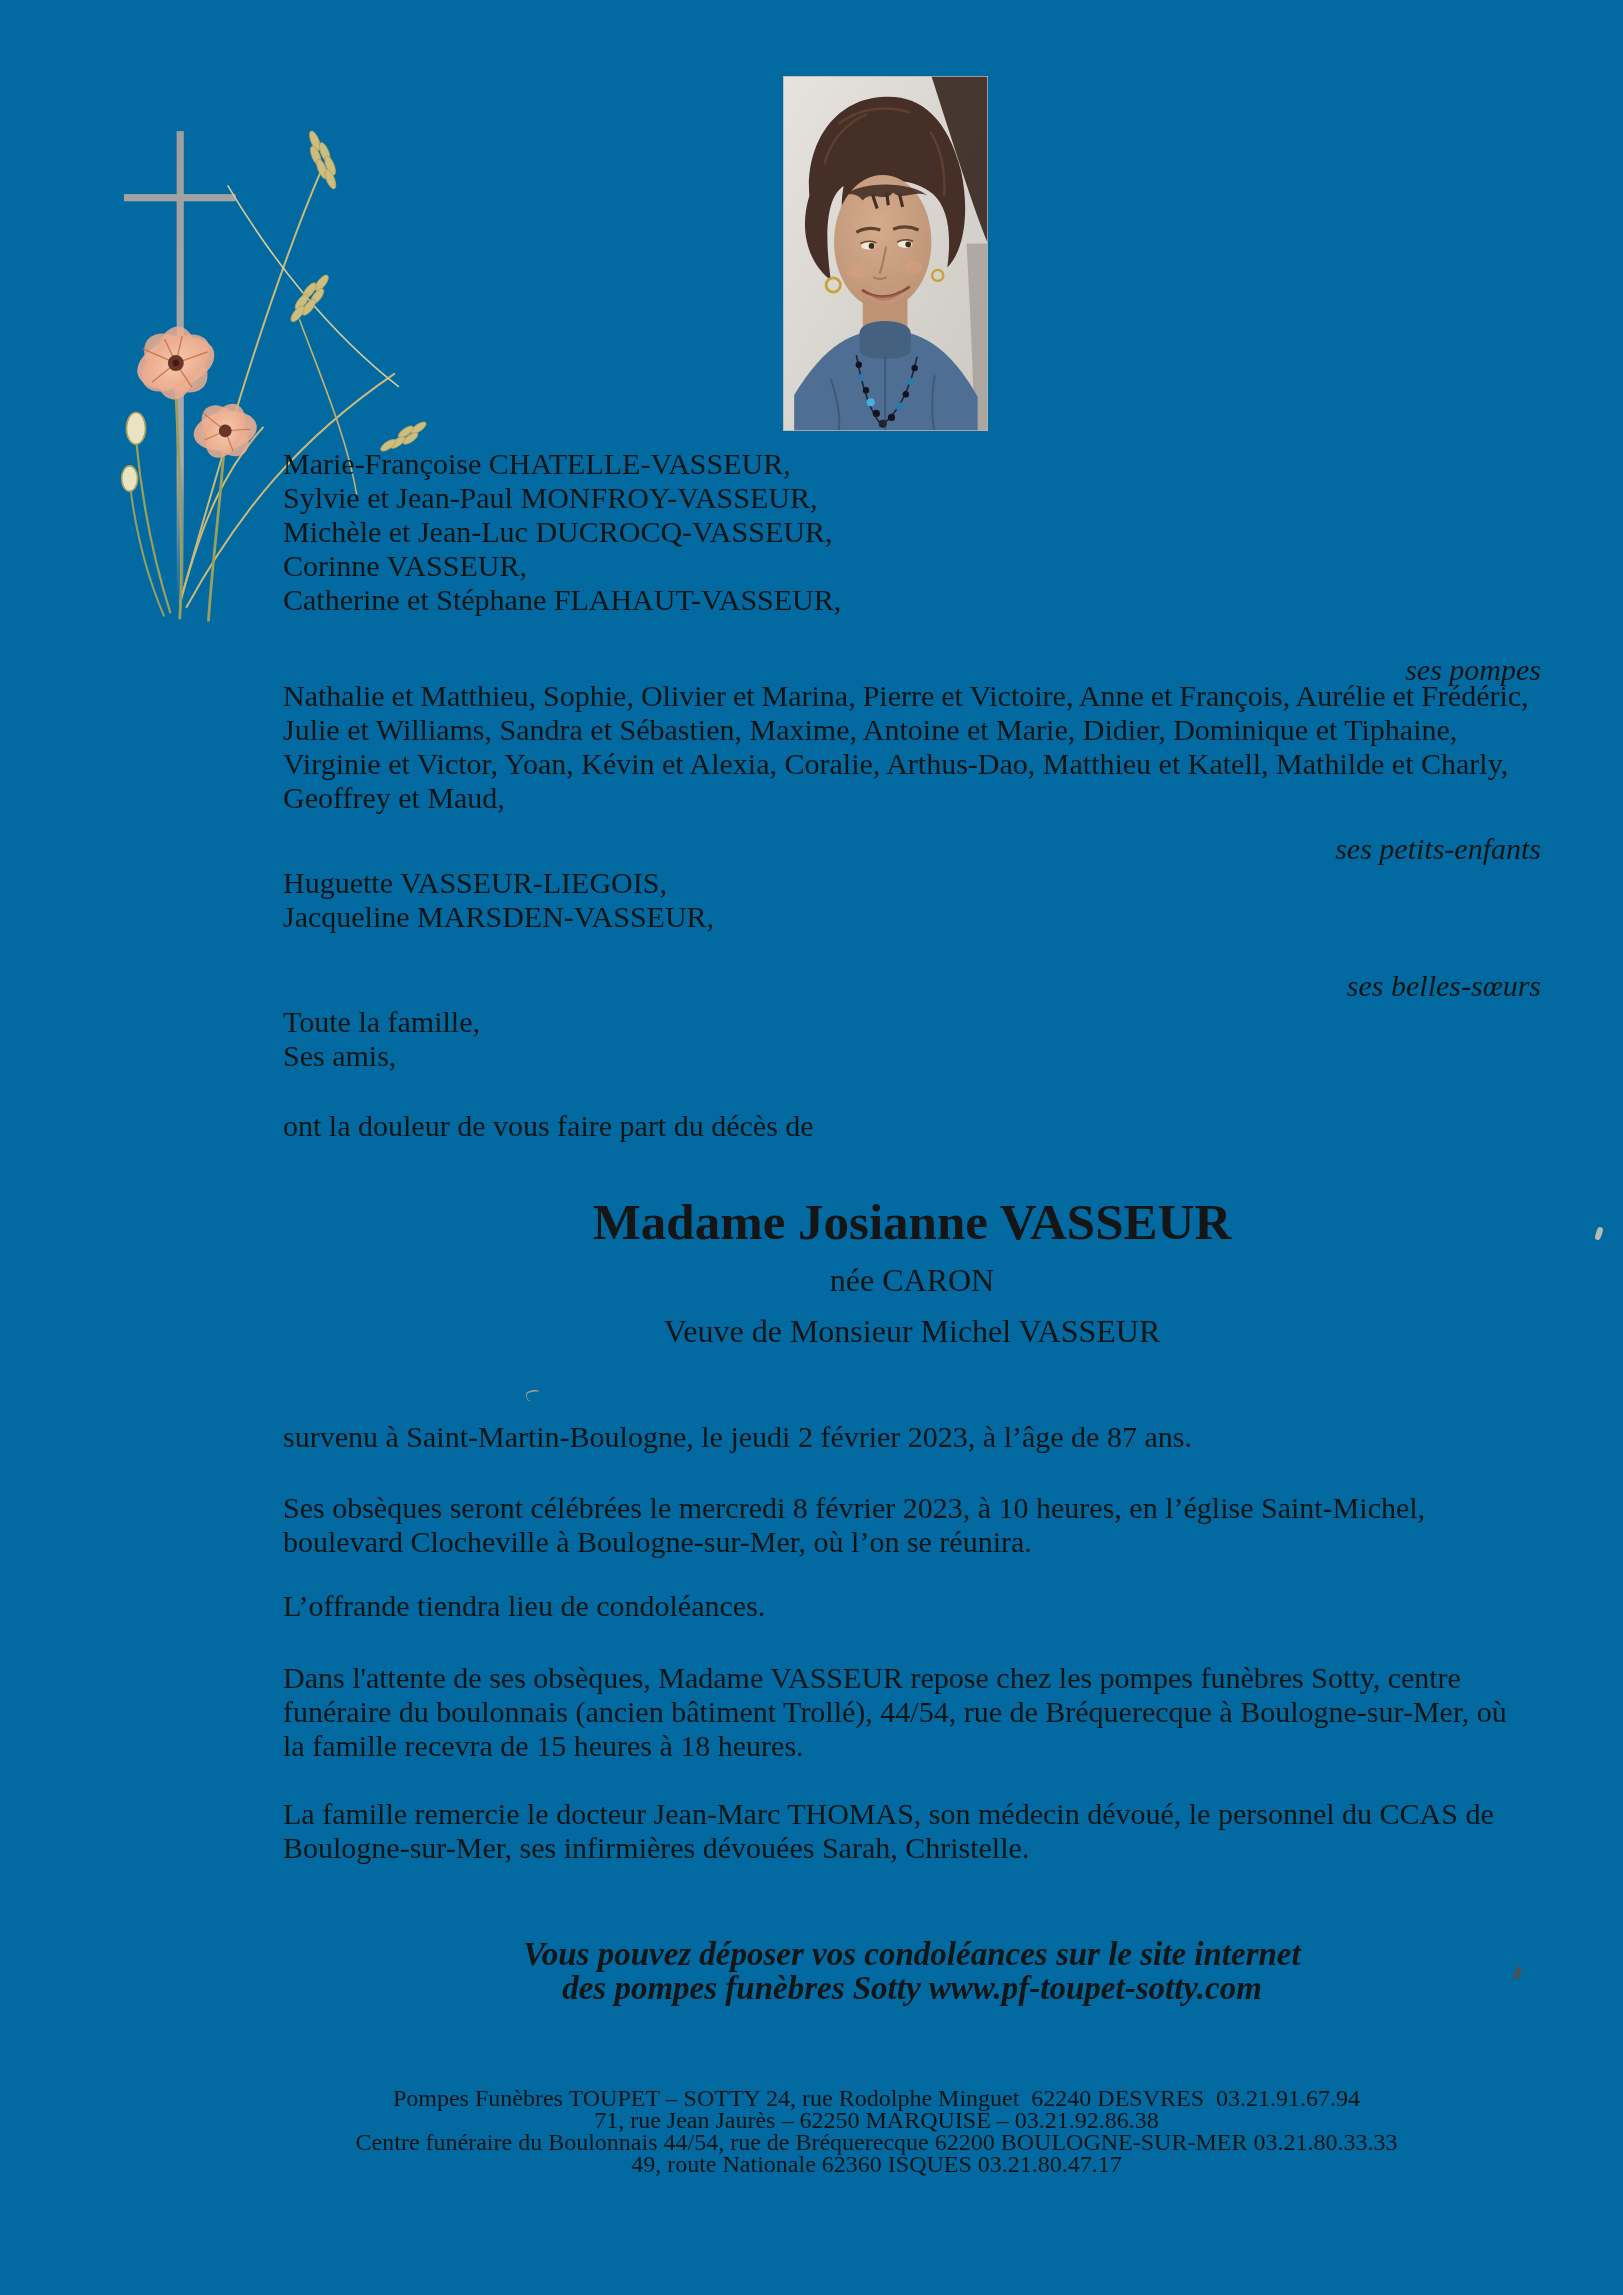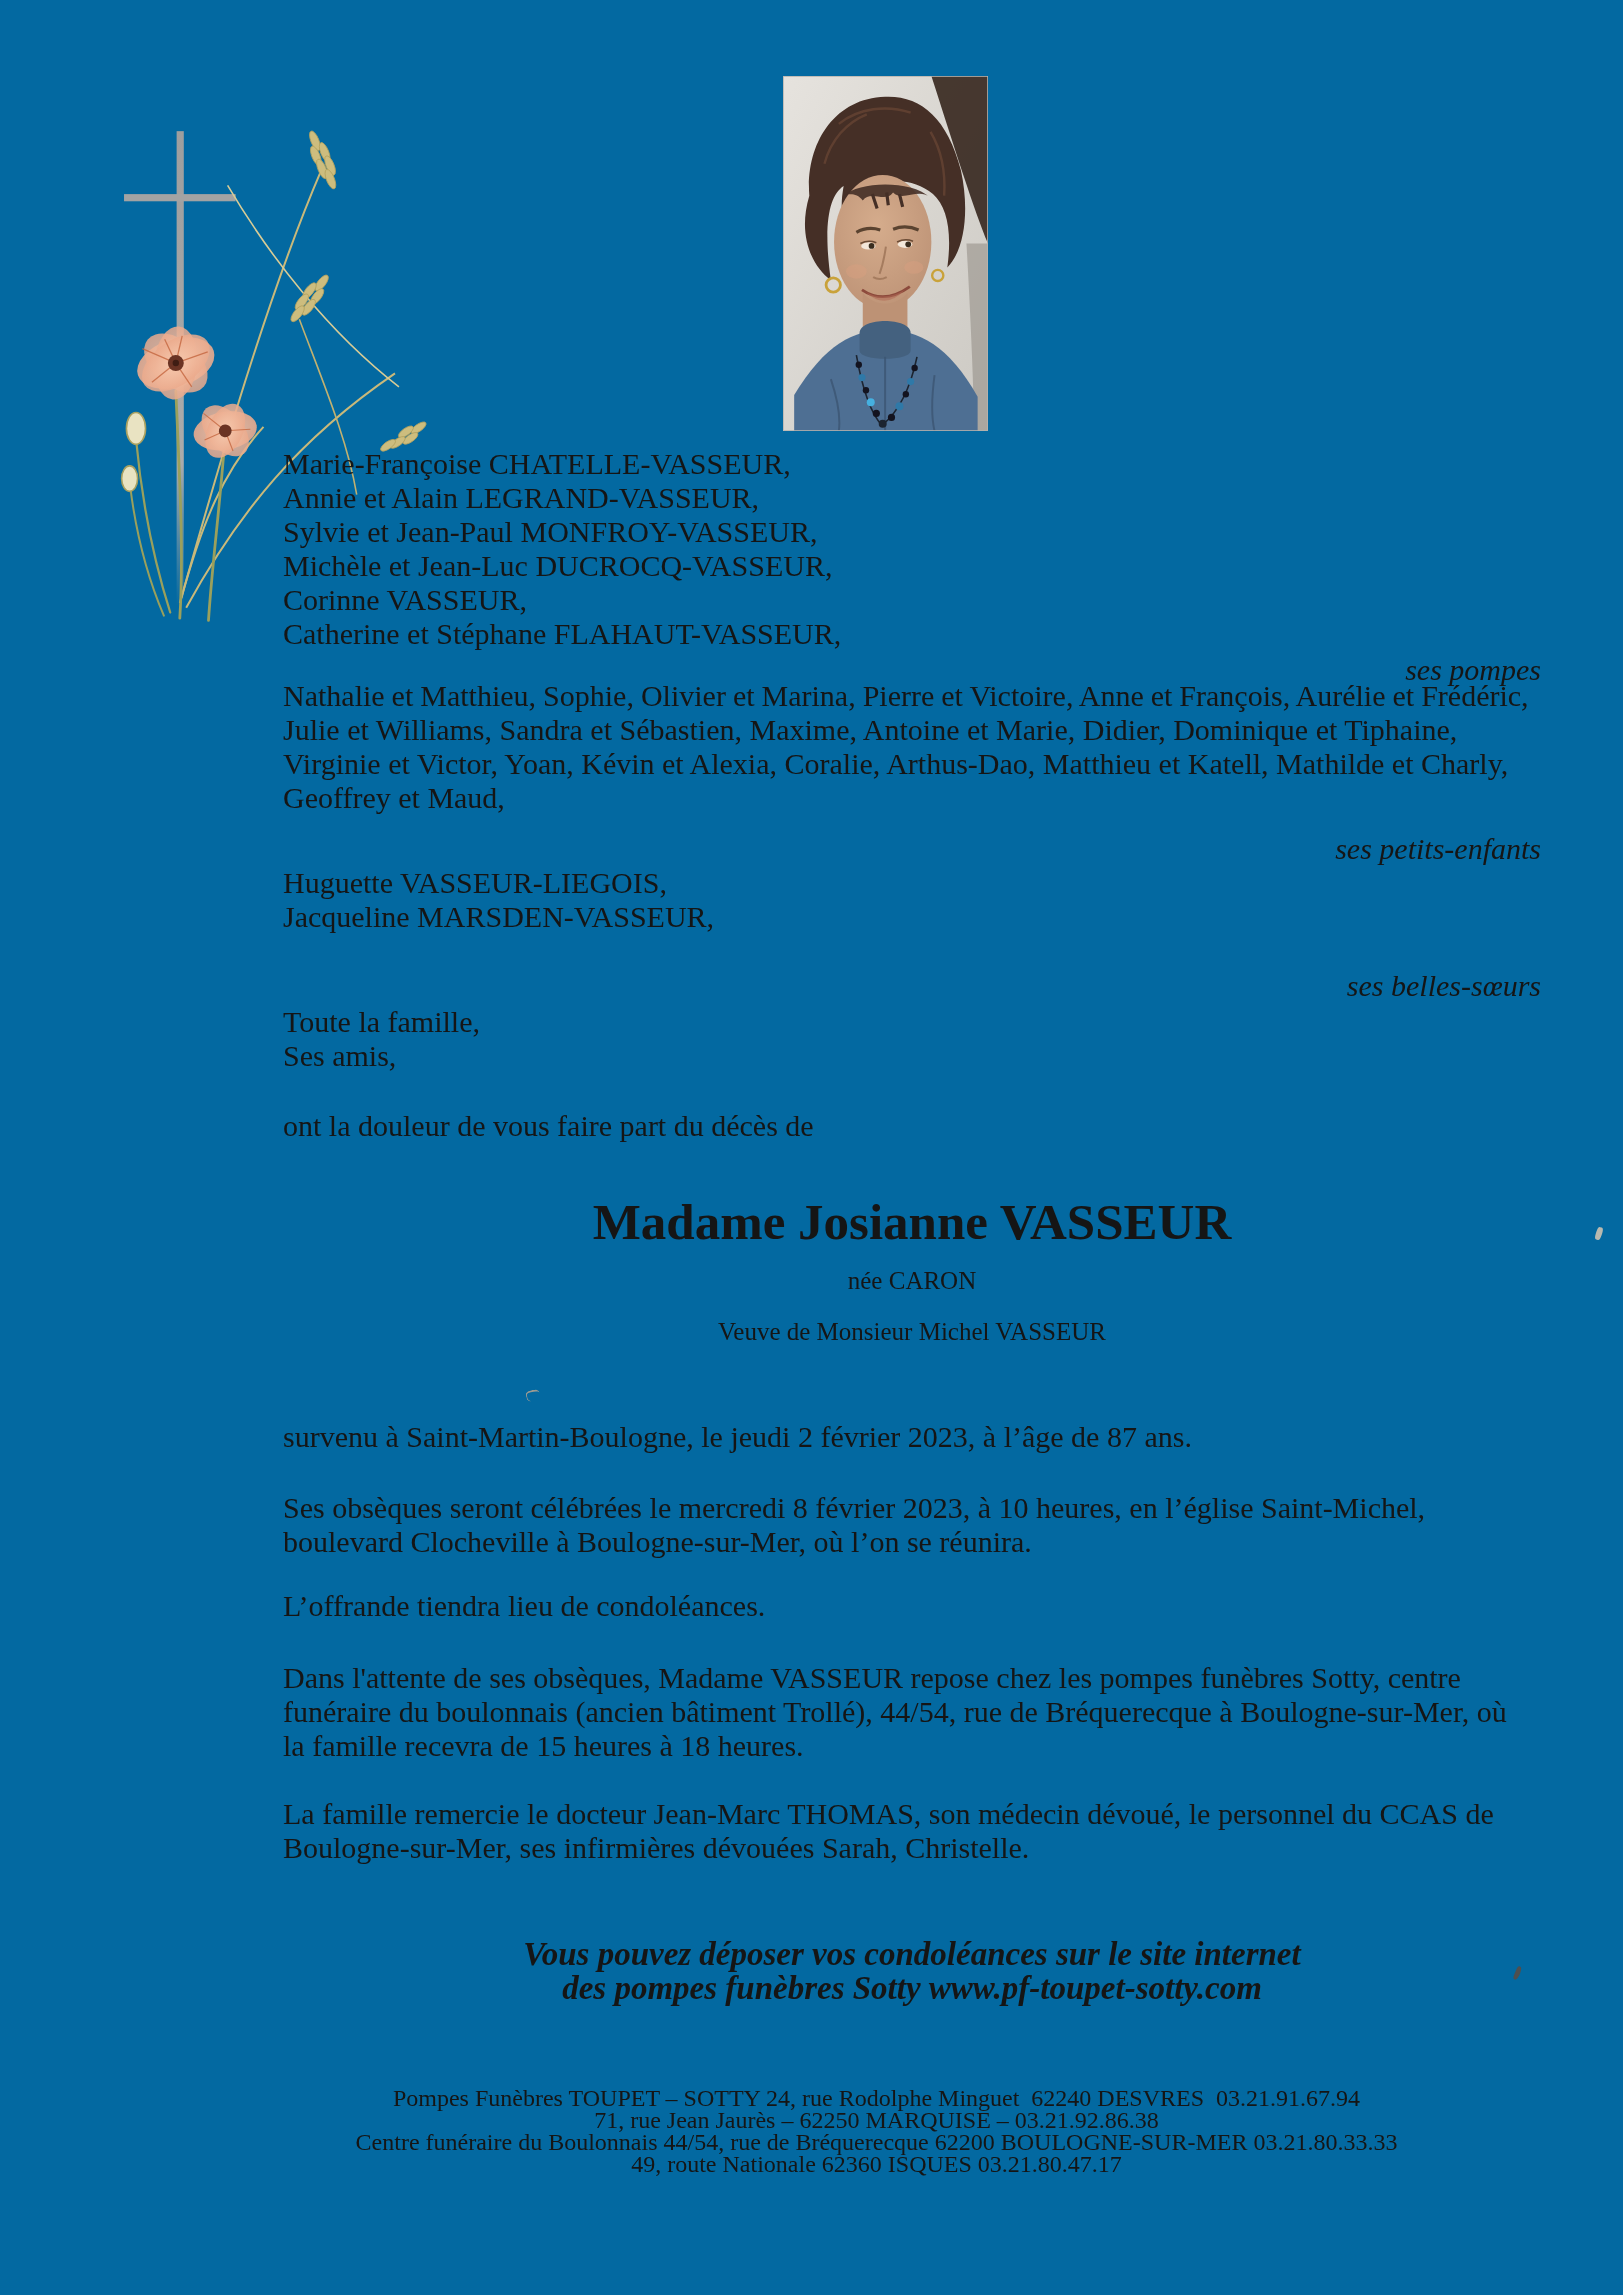--- a/index.html
+++ b/index.html
@@ -6,21 +6,21 @@
   .page{
     position:relative;width:1624px;height:2295px;margin:0 auto;
     background:#0369a1;overflow:hidden;
     font-family:"Liberation Serif",serif;color:#151515;
   }
   .sec{position:absolute;left:283px;width:1258px;}
   .ln{font-size:30px;line-height:34px;white-space:nowrap;}
   .jline{white-space:nowrap;}
   .right-label .ln{text-align:right;font-style:italic;}
   #title-sec .ln{font-size:51px;line-height:56px;font-weight:700;text-align:center;}
-  #maiden-sec .ln,#widow-sec .ln{font-size:25px;line-height:45px;text-align:center;}
+  #maiden-sec .ln,#widow-sec .ln{font-size:32px;line-height:45px;text-align:center;}
   #note-sec .ln{font-size:33px;line-height:34px;font-weight:700;font-style:italic;text-align:center;}
   #footer-sec{left:223px;width:1307px;}
   #footer-sec .ln{font-size:24px;line-height:22px;text-align:center;white-space:pre;}
   .artwork{position:absolute;left:60px;top:120px;width:399px;height:514px;}
   .photo{position:absolute;left:783px;top:76px;width:205px;height:355px;}
   .scan-mark{position:absolute;border-radius:40%;}
   #mark-1{left:1596px;top:1227px;width:5.6px;height:12.8px;background:#b9b9af;transform:rotate(18deg);}
   #mark-2{left:1515px;top:1966px;width:4.8px;height:14.3px;background:#4f4f4f;transform:rotate(22deg);border-radius:45% 55% 60% 40%;}
   #mark-3{left:526px;top:1390px;width:12.8px;height:8.8px;background:transparent;border-top:2.4px solid #9a9a92;border-left:1.6px solid #9a9a92;transform:rotate(-12deg);}
 </style>
@@ -199,21 +199,20 @@
         <circle cx="146" cy="414" r="5" fill="#2f79a8"></circle>
       <circle cx="154" cy="399" r="4" fill="#13131f"></circle>
         <circle cx="160" cy="383" r="4.5" fill="#2f79a8"></circle>
       <circle cx="165" cy="366" r="4" fill="#13131f"></circle>
     </g>
     <rect x="0.5" y="0.5" width="256" height="444" fill="none" stroke="#b8b5b0" stroke-width="1"></rect>
   </svg>
 
   <div class="sec" style="top:447px">
     <div class="ln">Marie-Françoise CHATELLE-VASSEUR,</div>
-    <div class="ln">Annie et Alain LEGRAND-VASSEUR,</div>
     <div class="ln">Sylvie et Jean-Paul MONFROY-VASSEUR,</div>
     <div class="ln">Michèle et Jean-Luc DUCROCQ-VASSEUR,</div>
     <div class="ln">Corinne VASSEUR,</div>
     <div class="ln">Catherine et Stéphane FLAHAUT-VASSEUR,</div>
   </div>
 
   <div class="sec right-label" style="top:653px">
     <div class="ln">ses pompes</div>
   </div>
 

